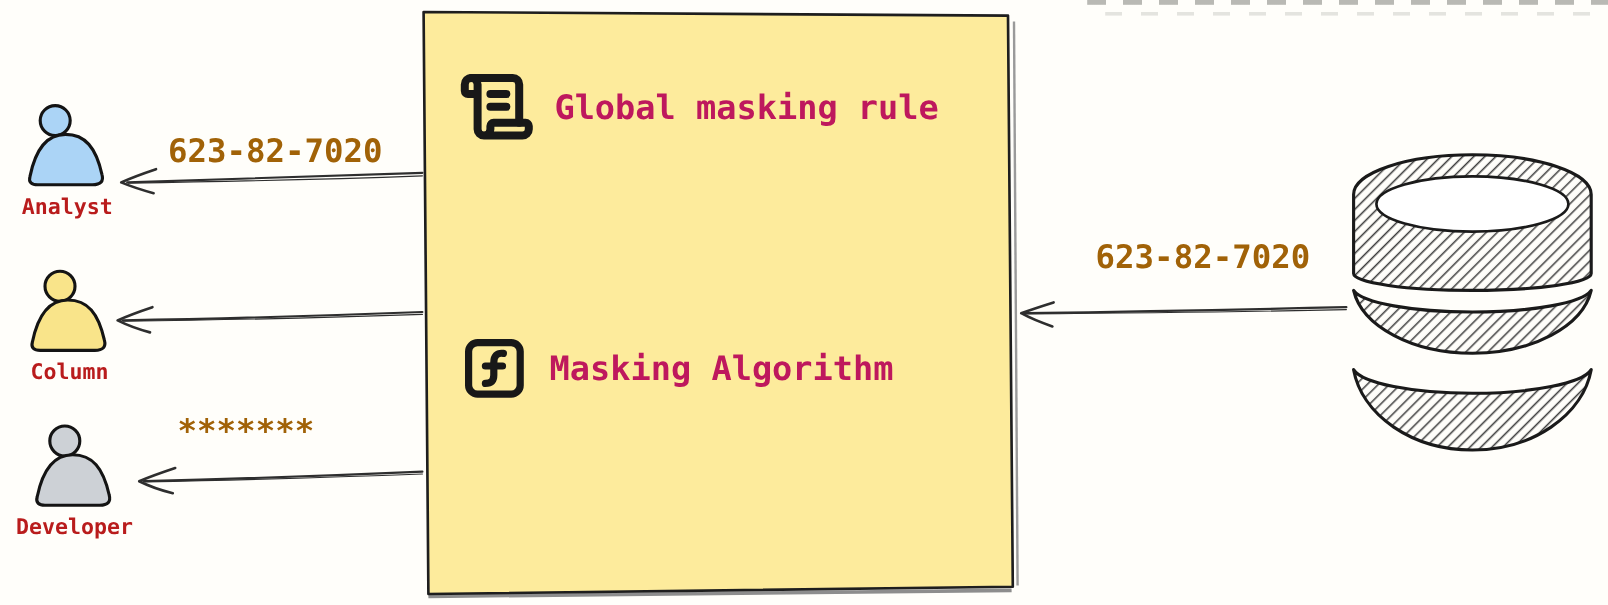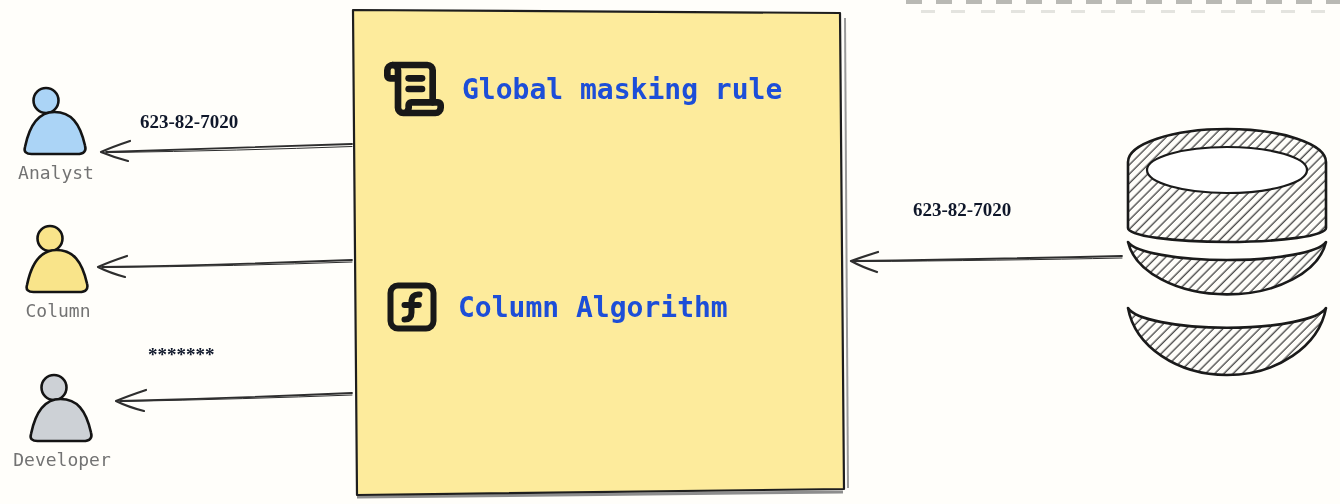--- a/index.html
+++ b/index.html
@@ -3,36 +3,36 @@
 <meta charset="utf-8">
 <style>
   html,body{margin:0;padding:0;}
   body{font-family:"DejaVu Sans Mono","Liberation Mono",monospace;background:#fffefa;}
   #canvas{position:relative;width:1340px;height:504px;background:#fffefa;overflow:hidden;}
 
   .bg-art{position:absolute;left:0;top:0;}
 
   
   .persona{position:absolute;width:96px;display:flex;flex-direction:column;align-items:center;gap:6px;}
-  .persona-label{font-size:18px;font-weight:400;color:#737373;letter-spacing:0;white-space:nowrap;}
+  .persona-label{font-size:18px;font-weight:700;color:#b91c1c;letter-spacing:0;white-space:nowrap;}
   #persona-analyst{left:8px;top:86px;}
   #persona-support{left:10px;top:224px;}
-  #persona-developer{left:14px;top:373px;}
+  #persona-developer{left:14px;top:353px;}
 
   
-  .arrow-label{position:absolute;font-size:19px;font-weight:600;color:#0f172a;white-space:nowrap;font-family:Liberation Serif, serif;}
+  .arrow-label{position:absolute;font-size:27px;font-weight:600;color:#a16207;white-space:nowrap;}
   #label-analyst{left:140px;top:111px;}
   #label-support{left:143px;top:214px;}
   #label-developer{left:148px;top:344px;}
   #label-db{left:913px;top:199px;}
 
   
   .box-row{position:absolute;left:382px;display:flex;align-items:center;gap:16px;height:66px;}
   .box-row .row-icon{flex:0 0 auto;}
-  .row-label{font-size:28px;font-weight:600;color:#1d4ed8;white-space:nowrap;}
+  .row-label{font-size:28px;font-weight:600;color:#be185d;white-space:nowrap;}
   #row-0{top:56px;}
   #row-1{top:163px;}
   #row-2{top:274px;}
   #row-3{top:377px;height:68px;}
 
   
   .crop-dash-1{position:absolute;top:0;left:906px;width:434px;height:4px;
     background:repeating-linear-gradient(90deg,#b9b9b4 0 16px,transparent 16px 30px);}
   .crop-dash-2{position:absolute;top:10px;left:921px;width:419px;height:3px;
     background:repeating-linear-gradient(90deg,#e4e4df 0 14px,transparent 14px 30px);}
@@ -138,17 +138,17 @@
 
 
   <div class="box-row" id="row-2">
     <svg class="row-icon" width="60" height="60" viewBox="0 0 24 24">
       <g fill="none" stroke="#181818" stroke-width="2.4" stroke-linecap="round" stroke-linejoin="round">
         <rect x="3.4" y="3.4" width="17.2" height="17.2" rx="3"></rect>
         <path d="M9 17c2 0 2.8-1 2.8-2.8V10c0-2 1-3.3 3.2-3"></path>
         <path d="M9 11.2h5.7"></path>
       </g>
     </svg>
-    <div class="row-label">Column Algorithm</div>
+    <div class="row-label">Masking Algorithm</div>
   </div>
 
 
 </div>
 
 </body></html>

